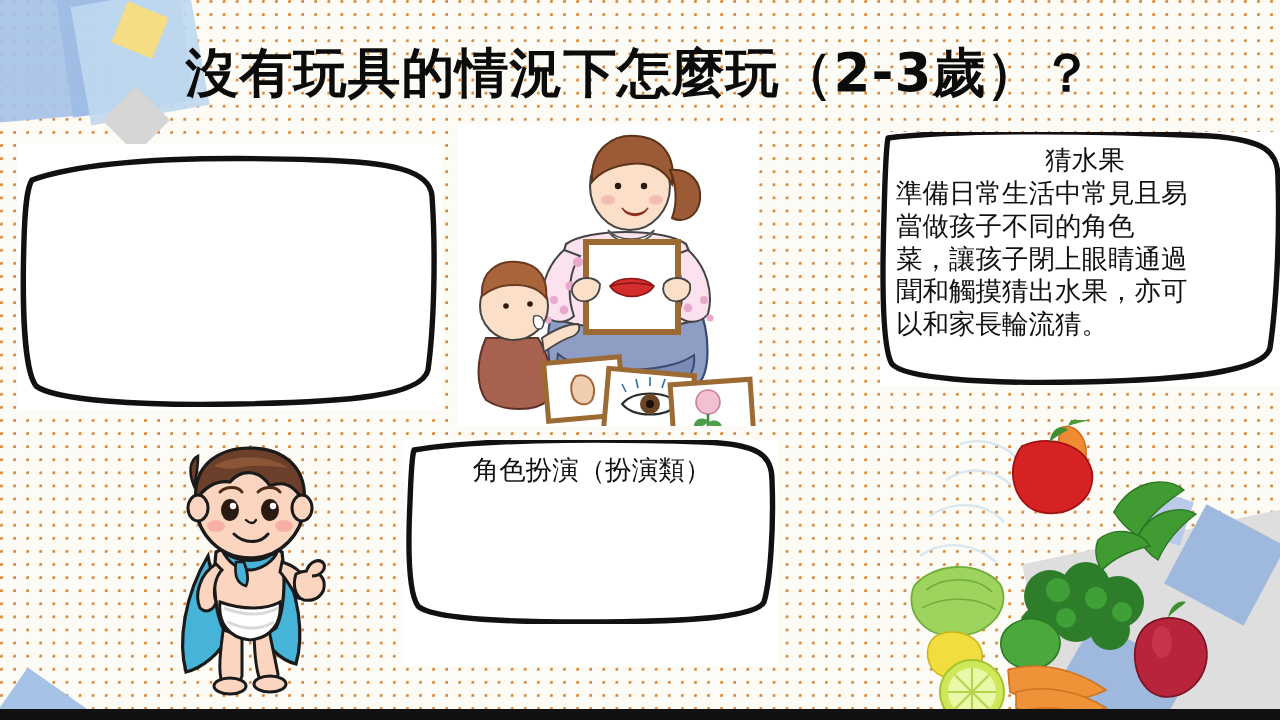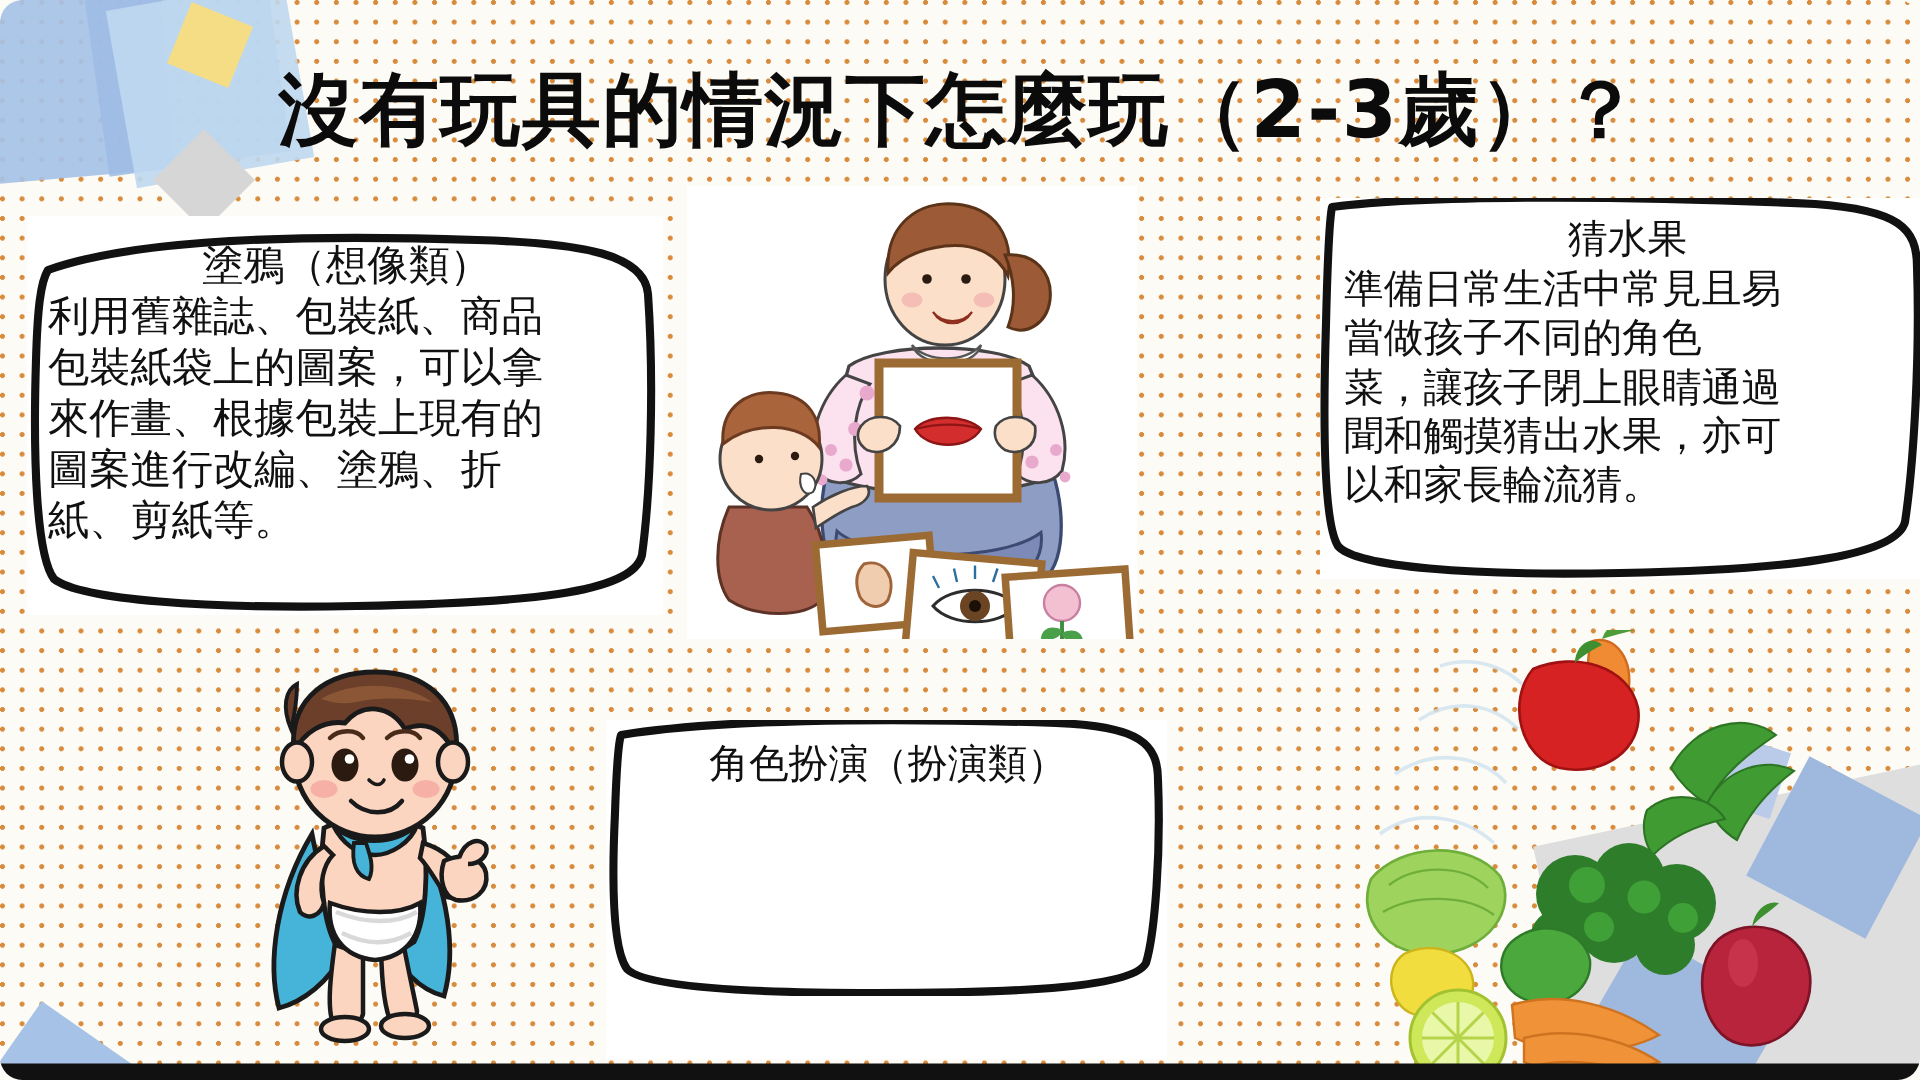--- a/index.html
+++ b/index.html
@@ -10,21 +10,20 @@
     background:#fdfbf6;
     position:relative;
   }
   
   #slide{
     position:absolute;inset:0;
     background-color:#fdfbf6;
     background-image:radial-gradient(circle at 1.6px 1.6px, #d98b3c 1.5px, rgba(0,0,0,0) 1.7px);
     background-size:13.1px 13.1px;
     overflow:hidden;
-    border-radius:15px;
   }
   .deco{position:absolute;}
 
   
   .blue-rect-a{
     left:-58px;top:-30px;width:168px;height:150px;
     background:#a6c2e7;opacity:.92;
     transform:rotate(-5deg);
   }
   .blue-rect-b{
@@ -81,21 +80,21 @@
     text-align:center;
     display:block;
   }
 
   #bubble-doodle{left:18px;top:144px;width:424px;height:266px;}
   #bubble-doodle .txt{font-size:27.5px;padding:16px 12px 0 14px;}
 
   #bubble-fruit{left:880px;top:132px;width:404px;height:254px;}
   #bubble-fruit .txt{font-size:26.5px;padding:12px 10px 0 16px;}
 
-  #bubble-role{left:404px;top:480px;width:374px;height:226px;}
+  #bubble-role{left:404px;top:440px;width:374px;height:226px;}
   #bubble-role .txt{font-size:26.5px;padding:14px 10px 0 12px;}
 
   
   .illus-card{
     position:absolute;left:458px;top:124px;width:300px;height:302px;
     background:#ffffff;z-index:4;overflow:hidden;
   }
 
   
   .veg-photo{
@@ -348,25 +347,20 @@
 
       <path d="M96 74 C100 78 104 78 106 74" stroke="#1a1a1a" stroke-width="2.4" fill="none" stroke-linecap="round"></path>
       <path d="M84 88 C94 98 110 98 118 88" stroke="#1a1a1a" stroke-width="3" fill="none" stroke-linecap="round"></path>
     </svg>
   </div>
 
   <div class="bubble" id="bubble-doodle">
     <svg class="edge" viewBox="0 0 424 266" preserveAspectRatio="none">
       <path d="M14 36 C70 16 180 12 300 16 C372 18 412 26 414 52 C418 110 416 182 410 226 C404 252 330 258 220 260 C120 262 36 256 18 242 C6 226 4 160 6 96 C7 62 9 44 14 36 Z" fill="#ffffff" stroke="#111111" stroke-width="5.4" stroke-linejoin="round"></path>
     </svg>
-    <div class="txt"><span class="head">塗鴉（想像類）</span><span>利用舊雜誌、包裝紙、商品
-包裝紙袋上的圖案，可以拿
-來作畫、根據包裝上現有的
-圖案進行改編、塗鴉、折
-紙、剪紙等。</span></div>
   </div>
 
   <div class="bubble" id="bubble-fruit">
     <svg class="edge" viewBox="0 0 404 254" preserveAspectRatio="none">
       <path d="M8 6 C70 -2 200 -2 330 4 C386 8 398 20 398 46 C400 104 396 176 390 216 C384 240 306 248 200 250 C100 252 24 246 12 232 C2 216 2 148 4 84 C5 42 6 16 8 6 Z" fill="#ffffff" stroke="#111111" stroke-width="5.4" stroke-linejoin="round"></path>
     </svg>
     <div class="txt"><span class="head">猜水果</span><span>準備日常生活中常見且易
 當做孩子不同的角色
 菜，讓孩子閉上眼睛通過
 聞和觸摸猜出水果，亦可

